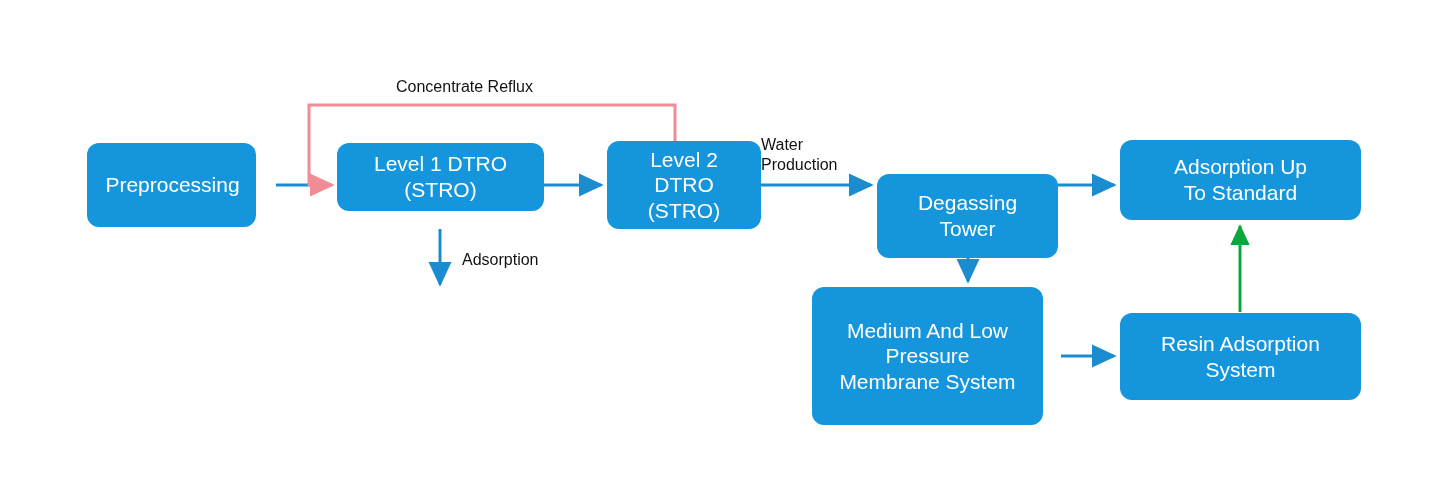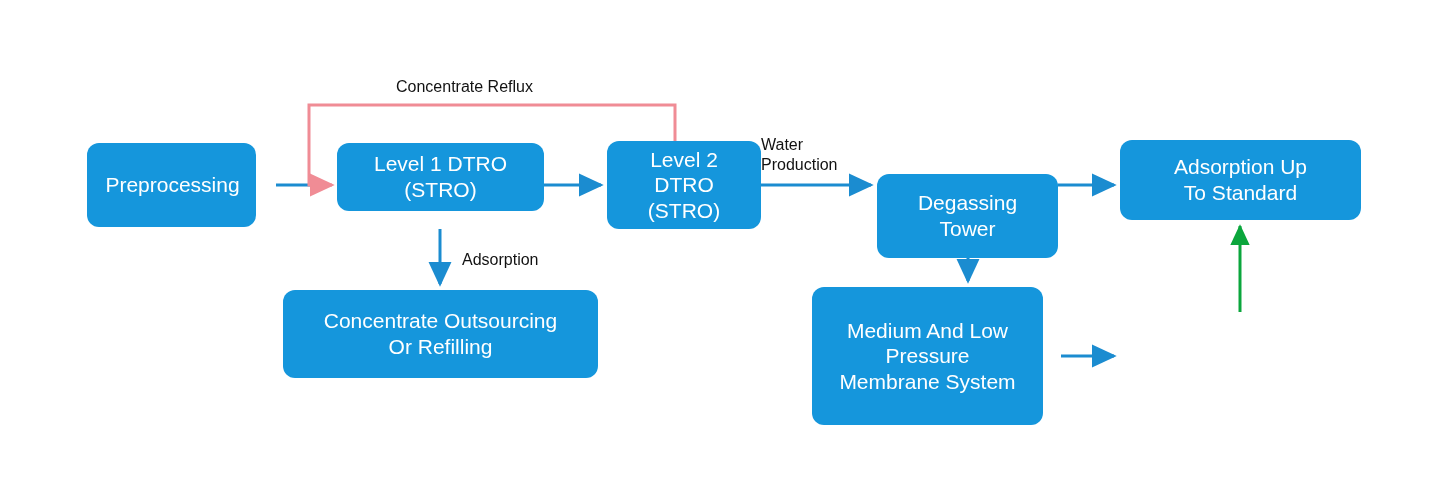--- a/index.html
+++ b/index.html
@@ -97,27 +97,27 @@
   <div class="node" style="left:607px; top:141px; width:154px; height:88px;">Level 2
 DTRO
 (STRO)</div>
 
   <div class="node" style="left:877px; top:143px; width:181px; height:84px;margin-top:31px;">Degassing
 Tower</div>
 
   <div class="node" style="left:1120px; top:140px; width:241px; height:80px;">Adsorption Up
 To Standard</div>
 
-  <div class="node" style="left:283px; top:290px; width:315px; height:88px;">Concentrate Outsourcing
-Or Refilling</div>
 
   <div class="node" style="left:812px; top:287px; width:231px; height:138px;">Medium And Low
 Pressure
 Membrane System</div>
 
+  <div class="node" style="left:1120px; top:313px; width:241px; height:87px;">Resin Adsorption
+System</div>
 
   <div class="edge-label" style="left:396px; top:77px; width:200px;">Concentrate Reflux</div>
 
   <div class="edge-label" style="left:761px; top:135px; width:120px;">Water
 Production</div>
 
   <div class="edge-label" style="left:462px; top:250px; width:130px;">Adsorption</div>
 
 </div>
 

